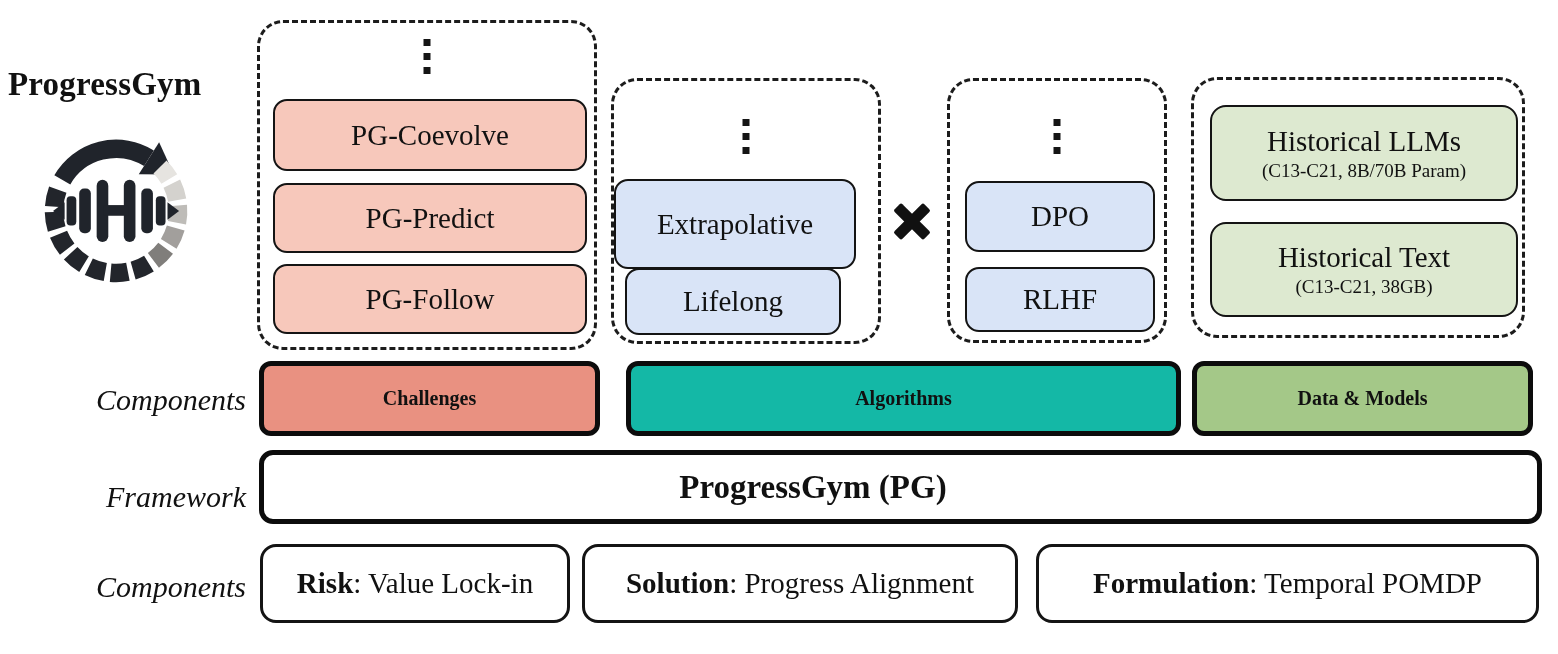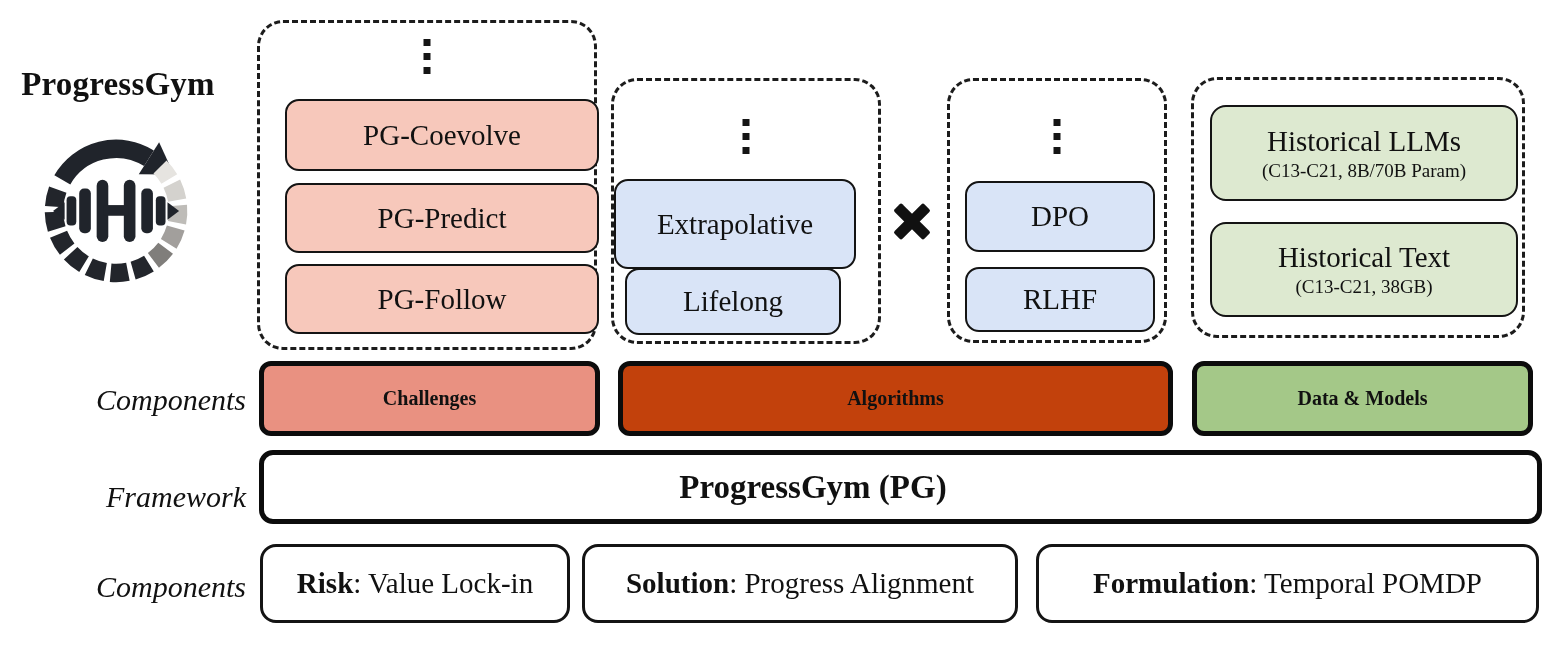--- a/index.html
+++ b/index.html
@@ -3,52 +3,52 @@
 <meta charset="utf-8">
 <style>
   html,body{margin:0;padding:0;background:#ffffff;}
   .canvas{
     position:relative;width:1558px;height:654px;background:#ffffff;overflow:hidden;
     font-family:"Liberation Serif","DejaVu Serif",serif;color:#111;
   }
   .abs{position:absolute;}
 
   
-  .brand-title{left:8px;top:66px;width:220px;text-align:center;
+  .brand-title{left:8px;top:66px;width:220px;
     font-size:33px;font-weight:bold;letter-spacing:.2px;}
   .row-label{left:0;width:246px;text-align:right;font-style:italic;font-size:30px;}
 
   
   .dgroup{border:3px dashed #1c1c1c;border-radius:26px;box-sizing:border-box;background:#fff;}
 
   
   .vdots{display:flex;flex-direction:column;align-items:center;gap:7px;
     position:absolute;left:50%;transform:translateX(-50%);}
   .vdots span{width:7px;height:7px;background:#151515;display:block;}
 
   
   .chip{box-sizing:border-box;border:2.5px solid #141414;border-radius:14px;
     display:flex;align-items:center;justify-content:center;font-size:29px;line-height:1;}
-  .chip.pink{background:#f7c8bb;margin-left:12px;}
+  .chip.pink{background:#f7c8bb;}
   .chip.blue{background:#d9e4f7;}
   .chip.green{background:#dde9d0;flex-direction:column;gap:5px;border-radius:16px;}
   .chip .sub{font-size:19px;line-height:1;}
 
   
   .times-wrap{width:52px;height:52px;}
   .times-bar{position:absolute;left:5px;top:21px;width:42px;height:11px;background:#111;border-radius:2px;}
   .times-bar.a{transform:rotate(45deg);}
   .times-bar.b{transform:rotate(-45deg);}
 
   
   .comp-box{box-sizing:border-box;border:5px solid #0c0c0c;border-radius:12px;
     display:flex;align-items:center;justify-content:center;font-weight:bold;font-size:20px;
     top:361px;height:75px;}
   .comp-red{background:#e99181;}
-  .comp-blue{background:#c2410c;}
+  .comp-blue{background:#14b8a6;margin-left:8px;}
   .comp-green{background:#a4c888;font-family:Liberation Serif, serif;}
 
   
   .framework-box{left:259px;top:450px;width:1283px;height:74px;box-sizing:border-box;
     border:5px solid #0c0c0c;border-radius:14px;background:#fff;}
   .framework-label{position:absolute;left:549px;top:50%;transform:translate(-50%,-50%);
     font-weight:bold;font-size:33px;white-space:nowrap;}
 
   
   .found-box{box-sizing:border-box;border:3px solid #141414;border-radius:16px;background:#fff;

